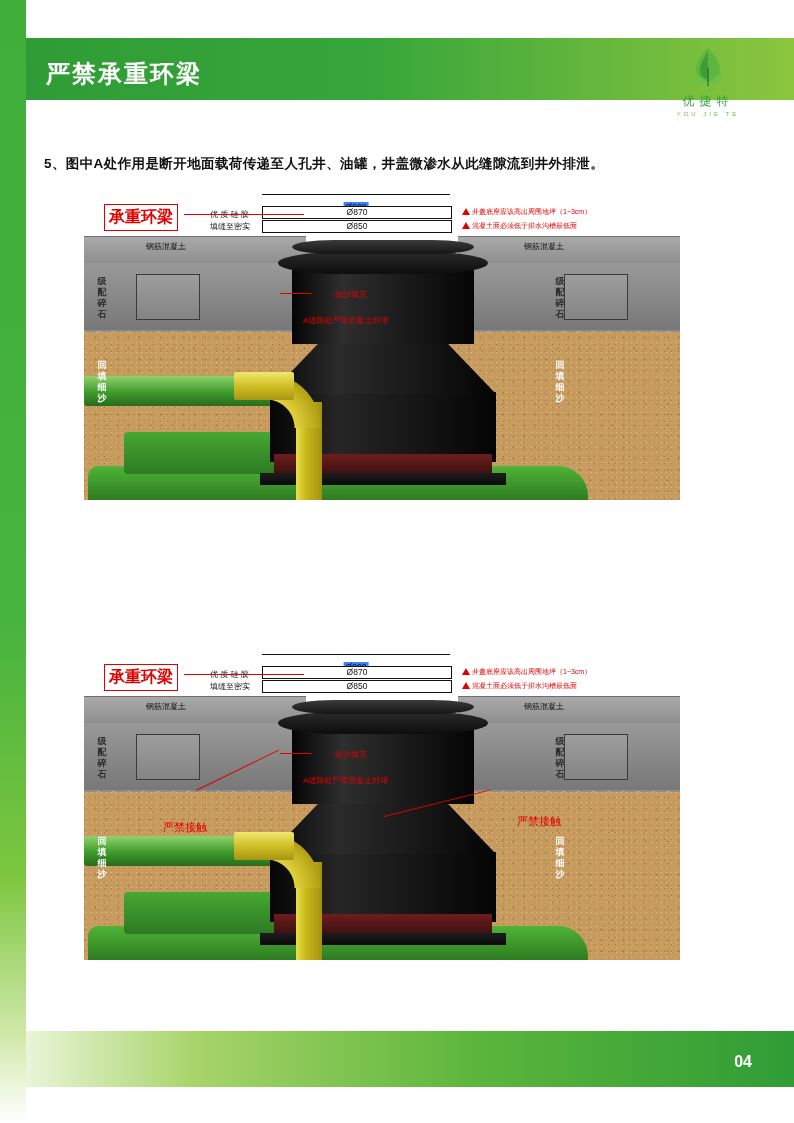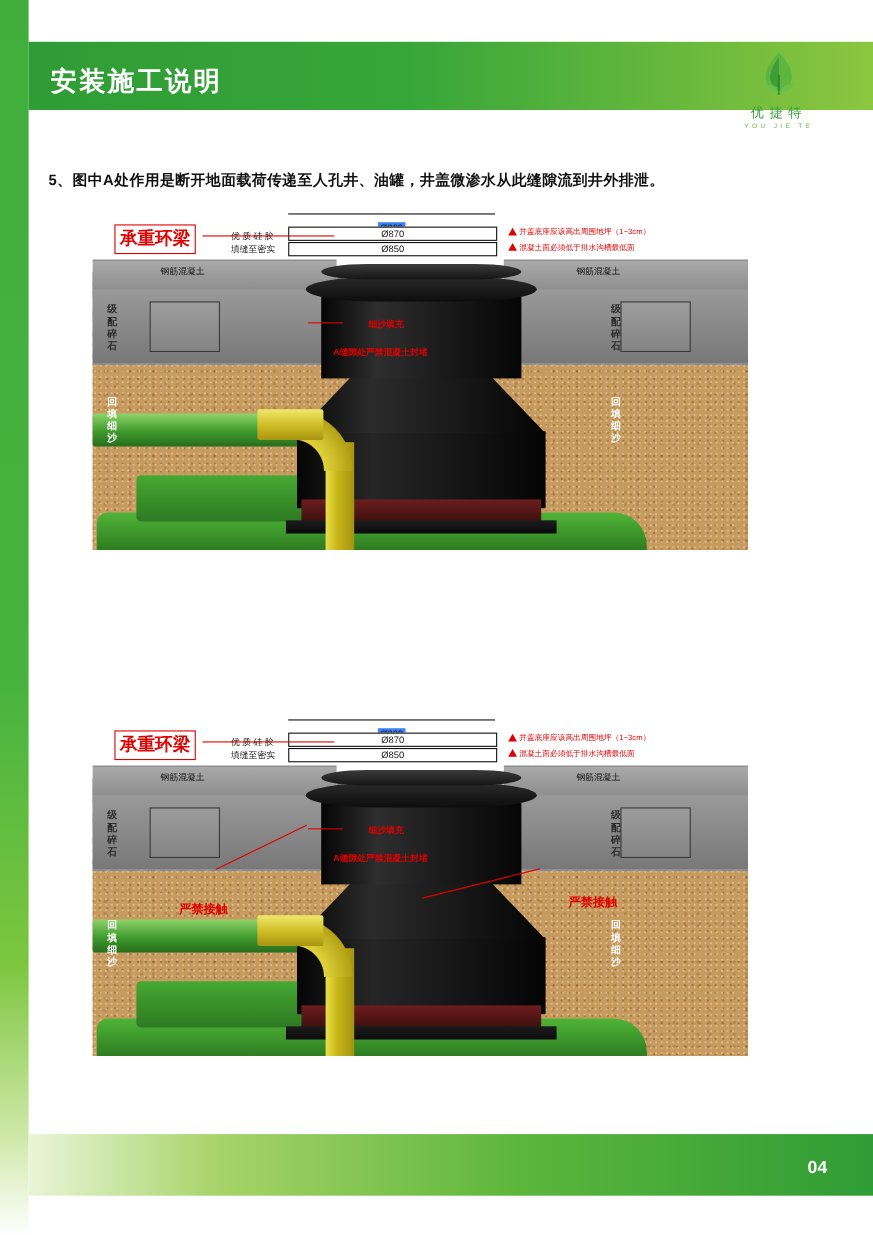--- a/index.html
+++ b/index.html
@@ -251,21 +251,21 @@
     line-height: 11px;
   }
 
   
   .note {
     position: absolute;
     font-size: 8px;
     line-height: 10px;
     white-space: nowrap;
   }
-  .note-red { color: #e00000; font-weight: bold; padding-left: 21px; }
+  .note-red { color: #e00000; font-weight: normal; padding-left: 21px; }
   .note-black { color: #111; }
   .note-redbox {
     position: absolute;
     font-size: 7px;
     color: #e00000;
     line-height: 11px;
     white-space: nowrap;
   }
   .label-red-box {
     position: absolute;
@@ -321,21 +321,21 @@
   }
 </style>
 </head>
 <body>
 
 <div class="page">
 
   <div class="left-strip"></div>
 
   <div class="header-band"></div>
-  <div class="header-title">安装施工说明</div>
+  <div class="header-title">严禁承重环梁</div>
 
   <div class="logo-wrap">
     <svg class="logo-mark" viewBox="0 0 120 42">
       <path d="M60 2 C52 10 48 18 48 24 C48 31 53 36 60 36 C67 36 72 31 72 24 C72 18 68 10 60 2 Z" fill="#5db73f"></path>
       <path d="M60 6 C55 13 52 19 52 24 C52 30 55 33 60 33 Z" fill="#3f9c36"></path>
       <rect x="59" y="22" width="2" height="18" fill="#2f8a2c"></rect>
       <path d="M46 30 C52 30 57 33 60 38 C55 39 49 36 46 30 Z" fill="#6cc04a"></path>
       <path d="M74 30 C68 30 63 33 60 38 C65 39 71 36 74 30 Z" fill="#6cc04a"></path>
     </svg>
     <div class="logo-cn">优捷特</div>

